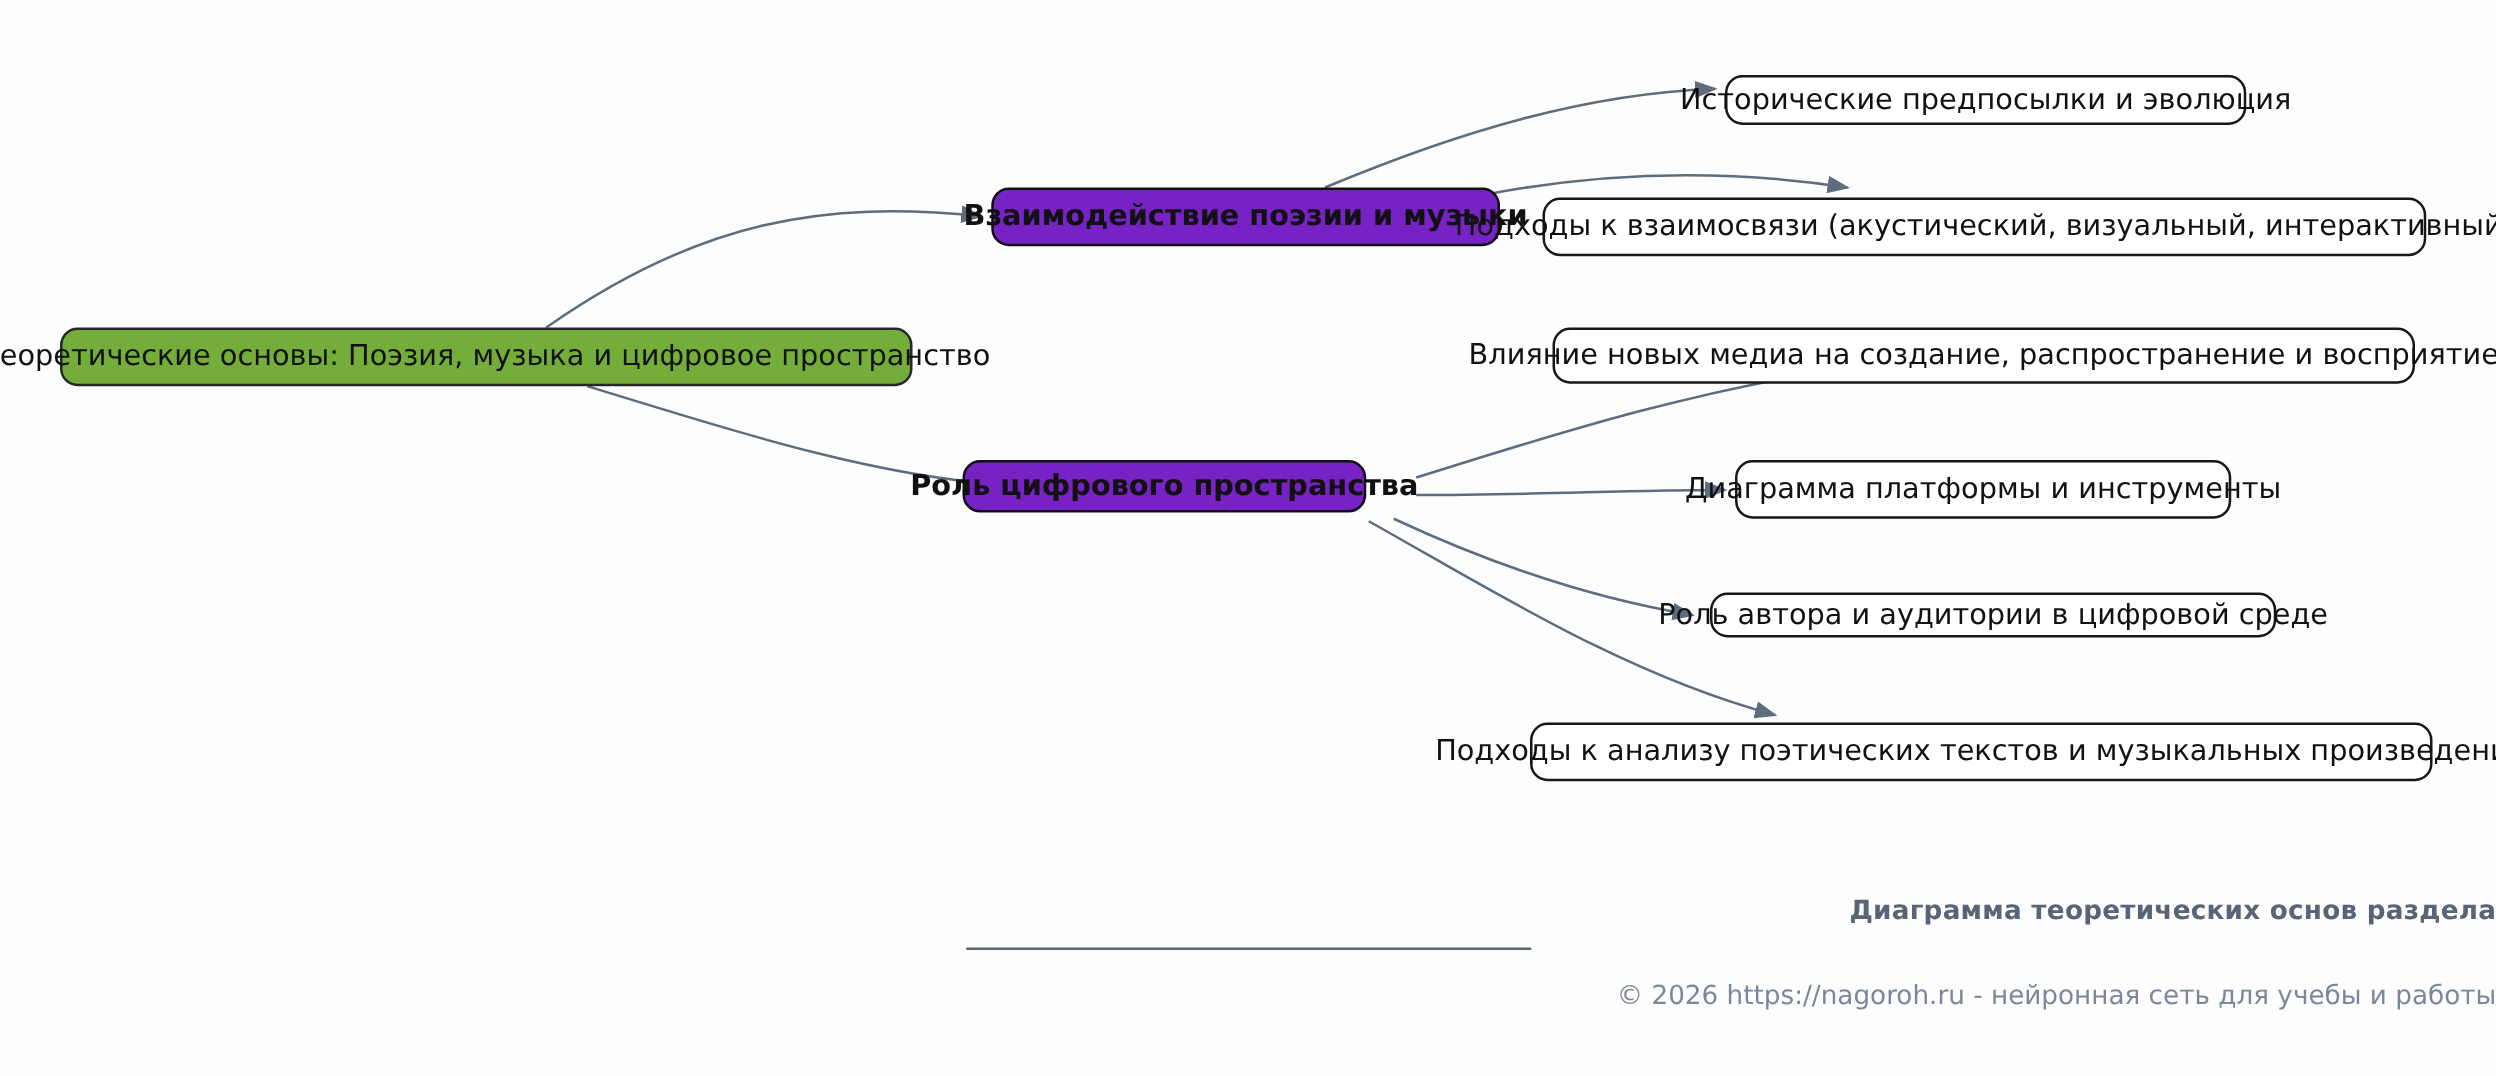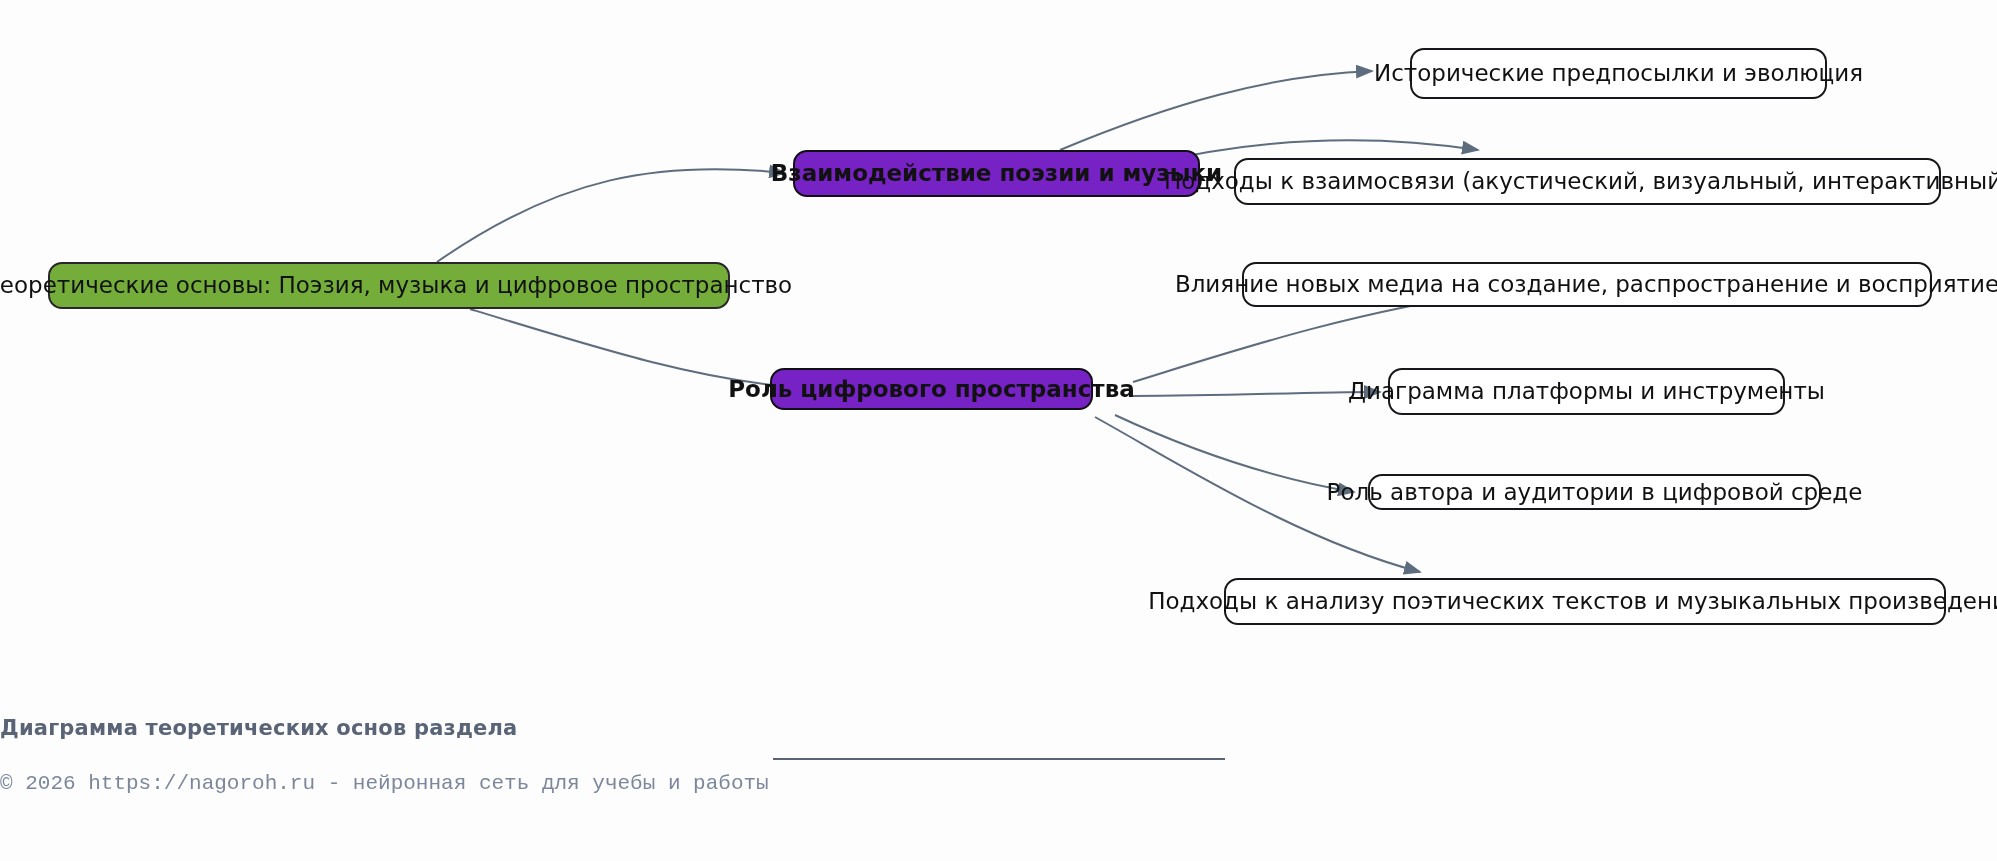--- a/index.html
+++ b/index.html
@@ -59,39 +59,38 @@
     background: #ffffff;
     border: 2px solid #17171b;
     border-radius: 14px;
     font-size: 23px;
     padding: 0 18px;
   }
   #footer {
     position: absolute;
     left: 0;
     width: 1997px;
-    text-align: left;
+    text-align: right;
   }
   #footer-title {
     font-size: 21px;
     font-weight: bold;
     color: #5a6477;
     letter-spacing: 0.2px;
   }
   #footer-rule {
     width: 452px;
     height: 0;
     margin: 18px auto 0 auto;
     border-top: 2px solid #5a6477;
   }
   #footer-copy {
-    margin-top: 12px;
+    margin-top: 24px;
     font-size: 21px;
     color: #7c879c;
-    font-family: Liberation Mono, monospace;
   }
 </style>
 </head>
 <body>
 
 <div id="canvas">
 
   <svg id="edge-layer" viewBox="0 0 1997 861" xmlns="http://www.w3.org/2000/svg">
     <defs>
       <marker id="arrowhead" markerWidth="9" markerHeight="7" refX="8" refY="3.5" orient="auto" markerUnits="strokeWidth">
@@ -113,21 +112,21 @@
   <div id="node-group">
       <div class="node node-root" style="left: 48px; top: 262px; width: 682px; height: 47px;">
         <span>Теоретические основы: Поэзия, музыка и цифровое пространство</span>
       </div>
       <div class="node node-branch" style="left: 793px; top: 150px; width: 407px; height: 47px;">
         <span>Взаимодействие поэзии и музыки</span>
       </div>
       <div class="node node-branch" style="left: 770px; top: 368px; width: 323px; height: 42px;">
         <span>Роль цифрового пространства</span>
       </div>
-      <div class="node node-leaf" style="left: 1380px; top: 48px; width: 417px; height: 51px; margin-left: 30px;">
+      <div class="node node-leaf" style="left: 1380px; top: 60px; width: 417px; height: 40px;">
         <span>Исторические предпосылки и эволюция</span>
       </div>
       <div class="node node-leaf" style="left: 1234px; top: 158px; width: 707px; height: 47px;">
         <span>Подходы к взаимосвязи (акустический, визуальный, интерактивный)</span>
       </div>
       <div class="node node-leaf" style="left: 1242px; top: 262px; width: 690px; height: 45px;">
         <span>Влияние новых медиа на создание, распространение и восприятие</span>
       </div>
       <div class="node node-leaf" style="left: 1388px; top: 368px; width: 397px; height: 47px;">
         <span>Диаграмма платформы и инструменты</span>

